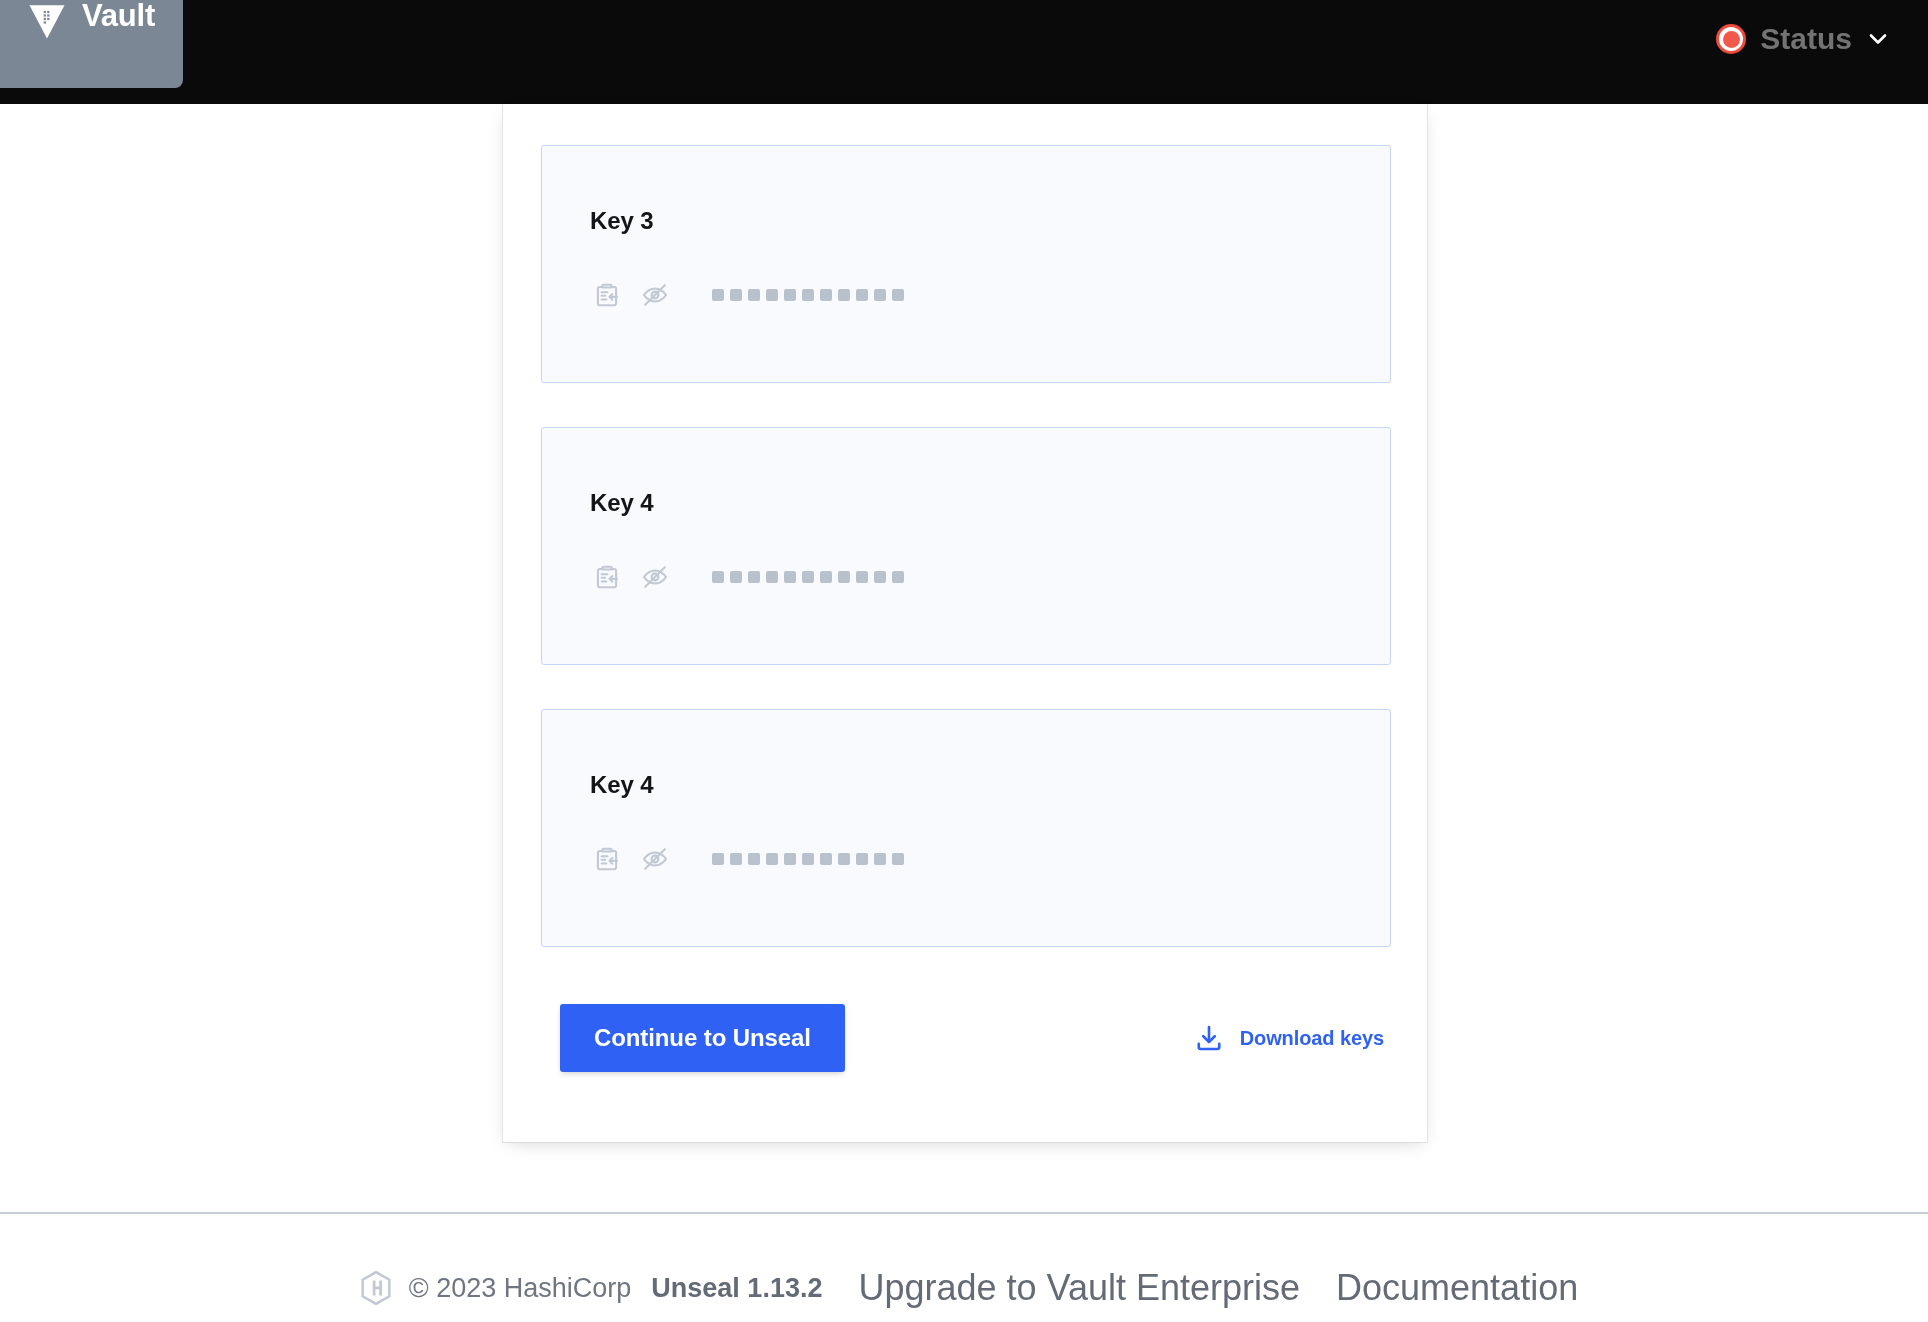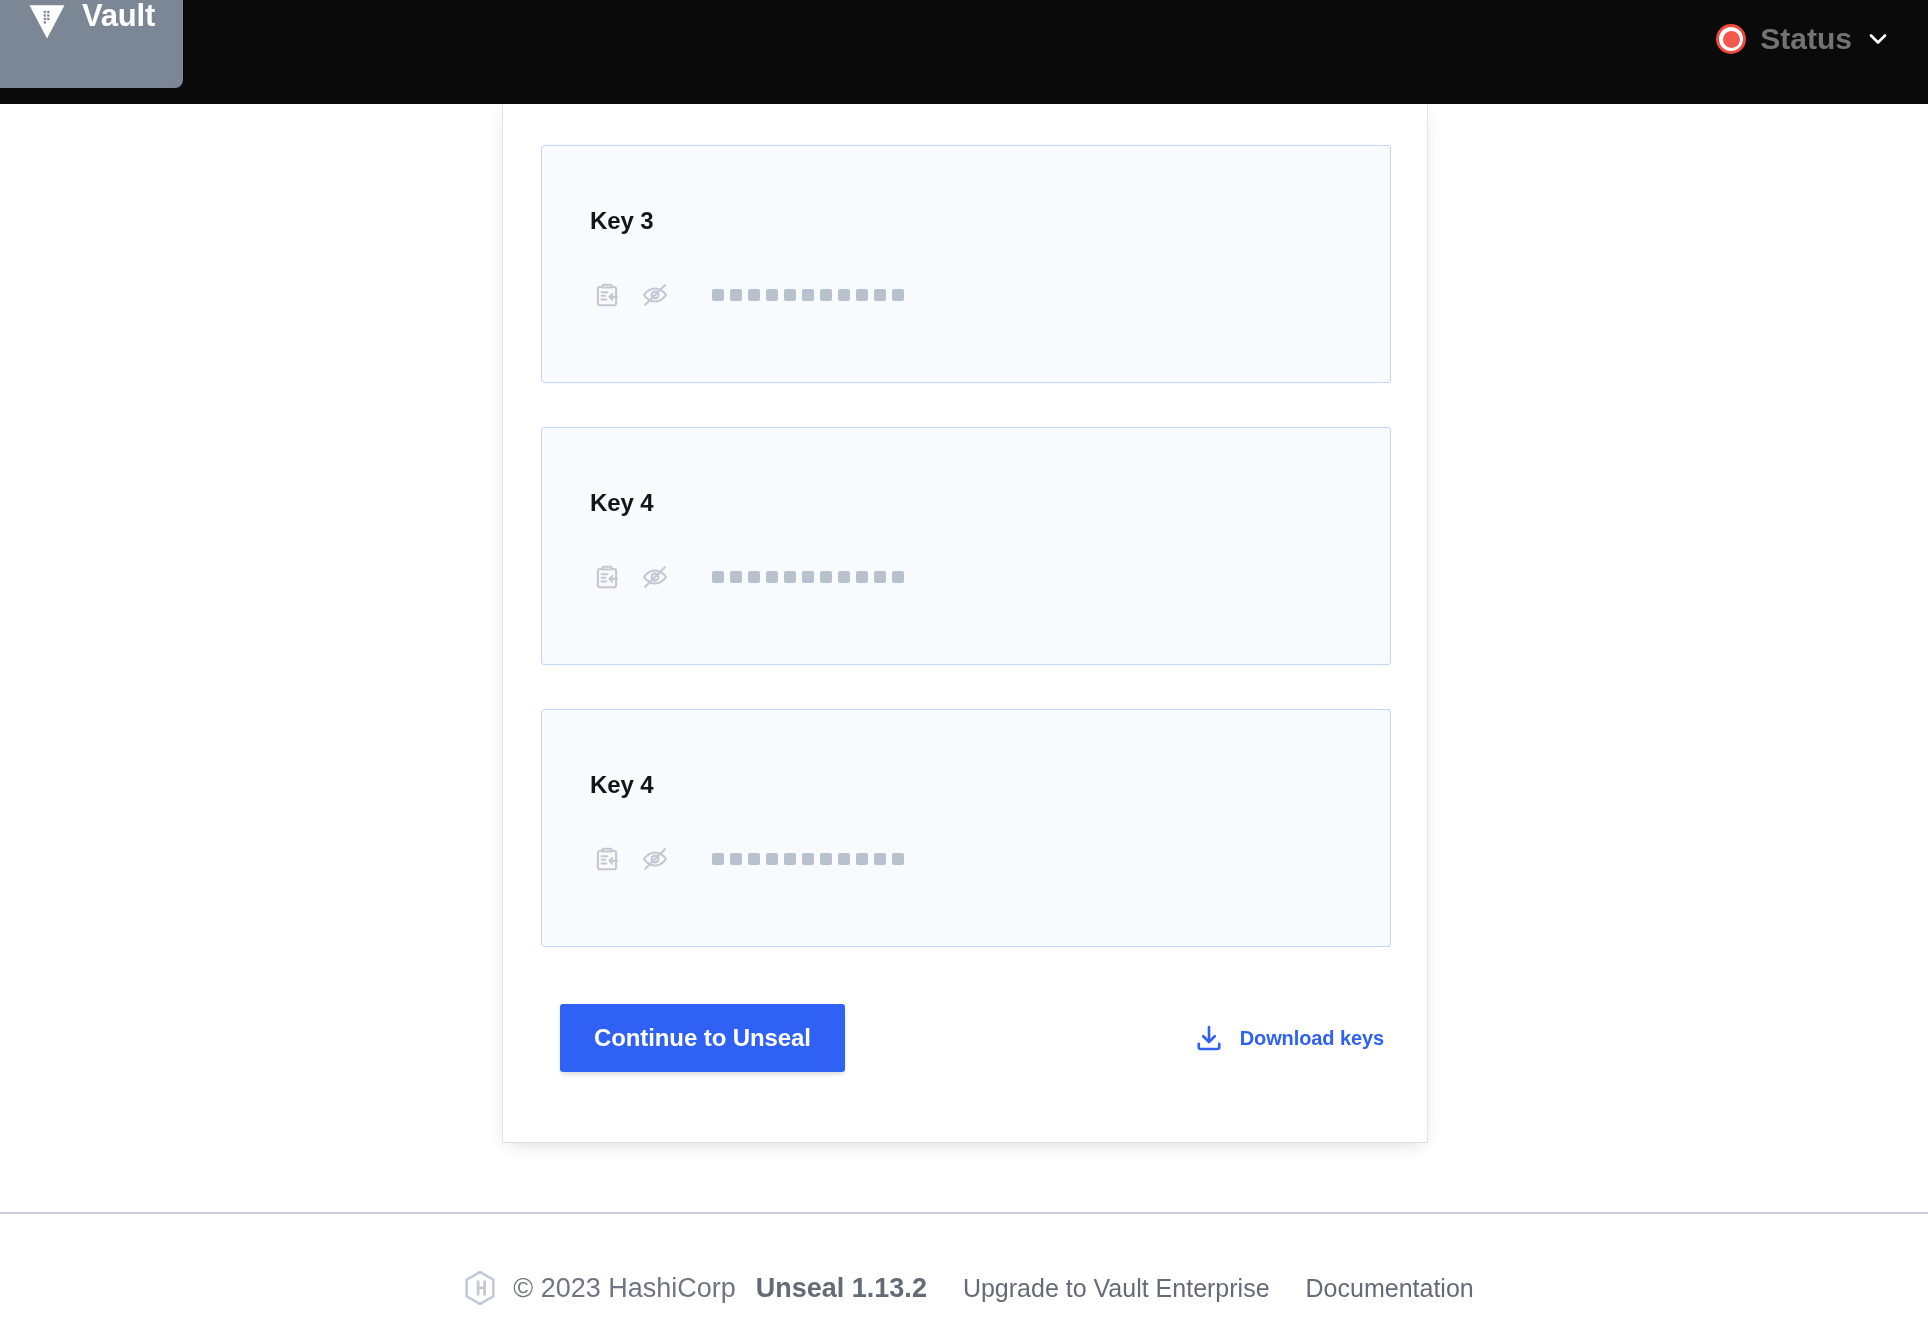--- a/index.html
+++ b/index.html
@@ -257,21 +257,21 @@
   .footer-version {
     color: #646b77;
     font-size: 27px;
     font-weight: 700;
     margin-left: 20px;
     white-space: nowrap;
   }
 
   .footer-link {
     color: #646b77;
-    font-size: 25px;
+    font-size: 36px;
     font-weight: 400;
     margin-left: 36px;
     text-decoration: none;
     cursor: pointer;
     white-space: nowrap;
   }
 </style>
 </head>
 <body>
 

